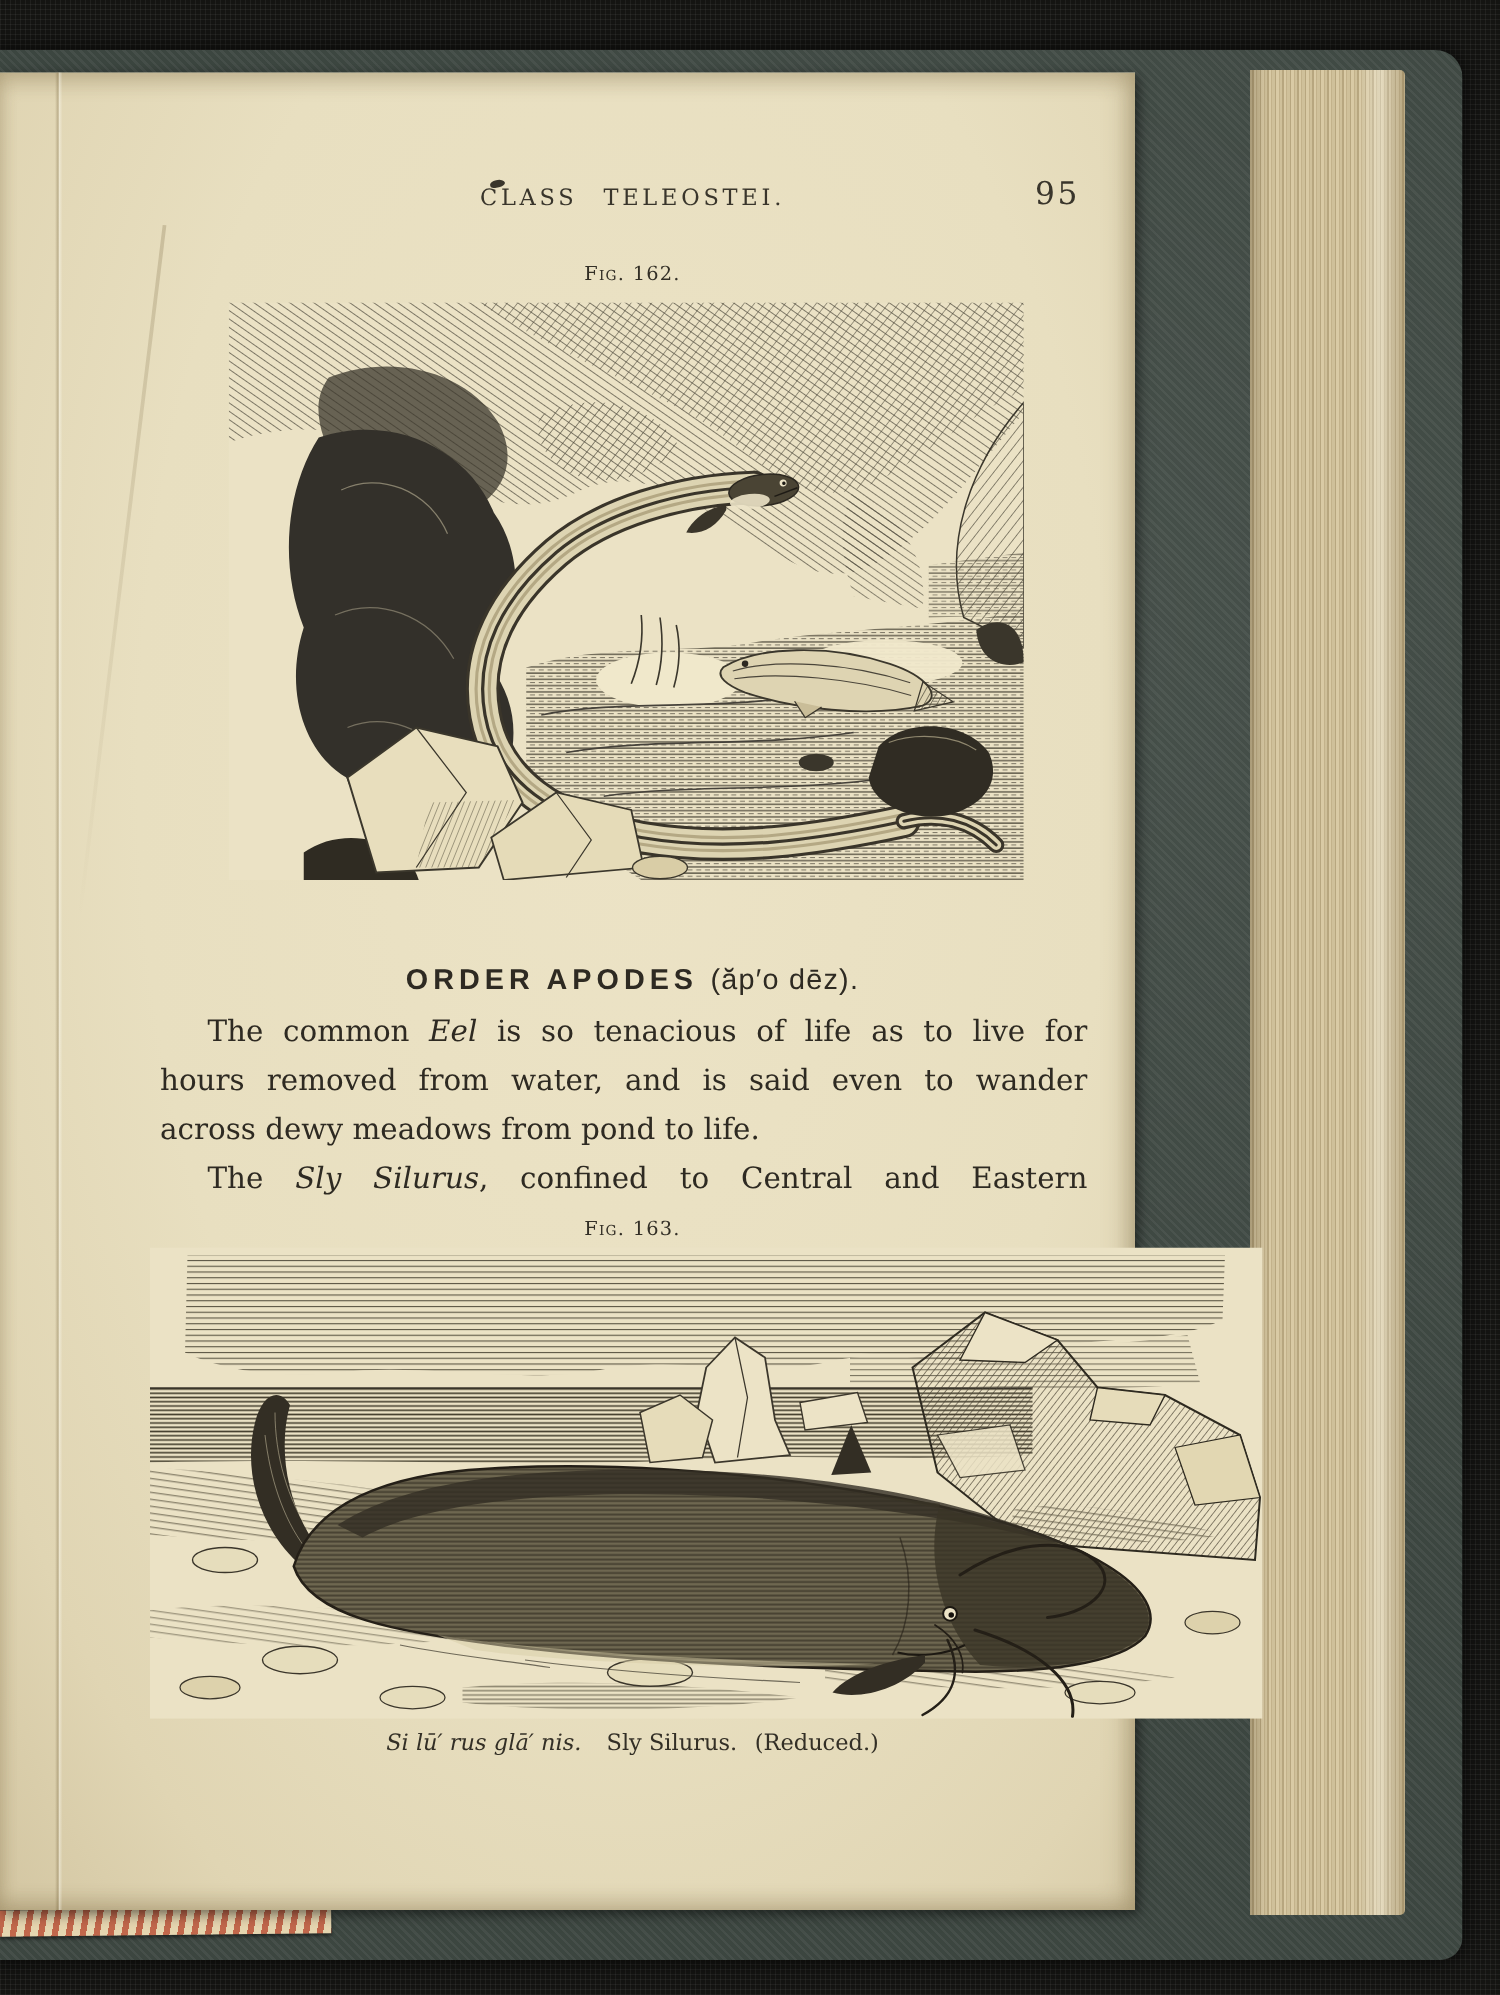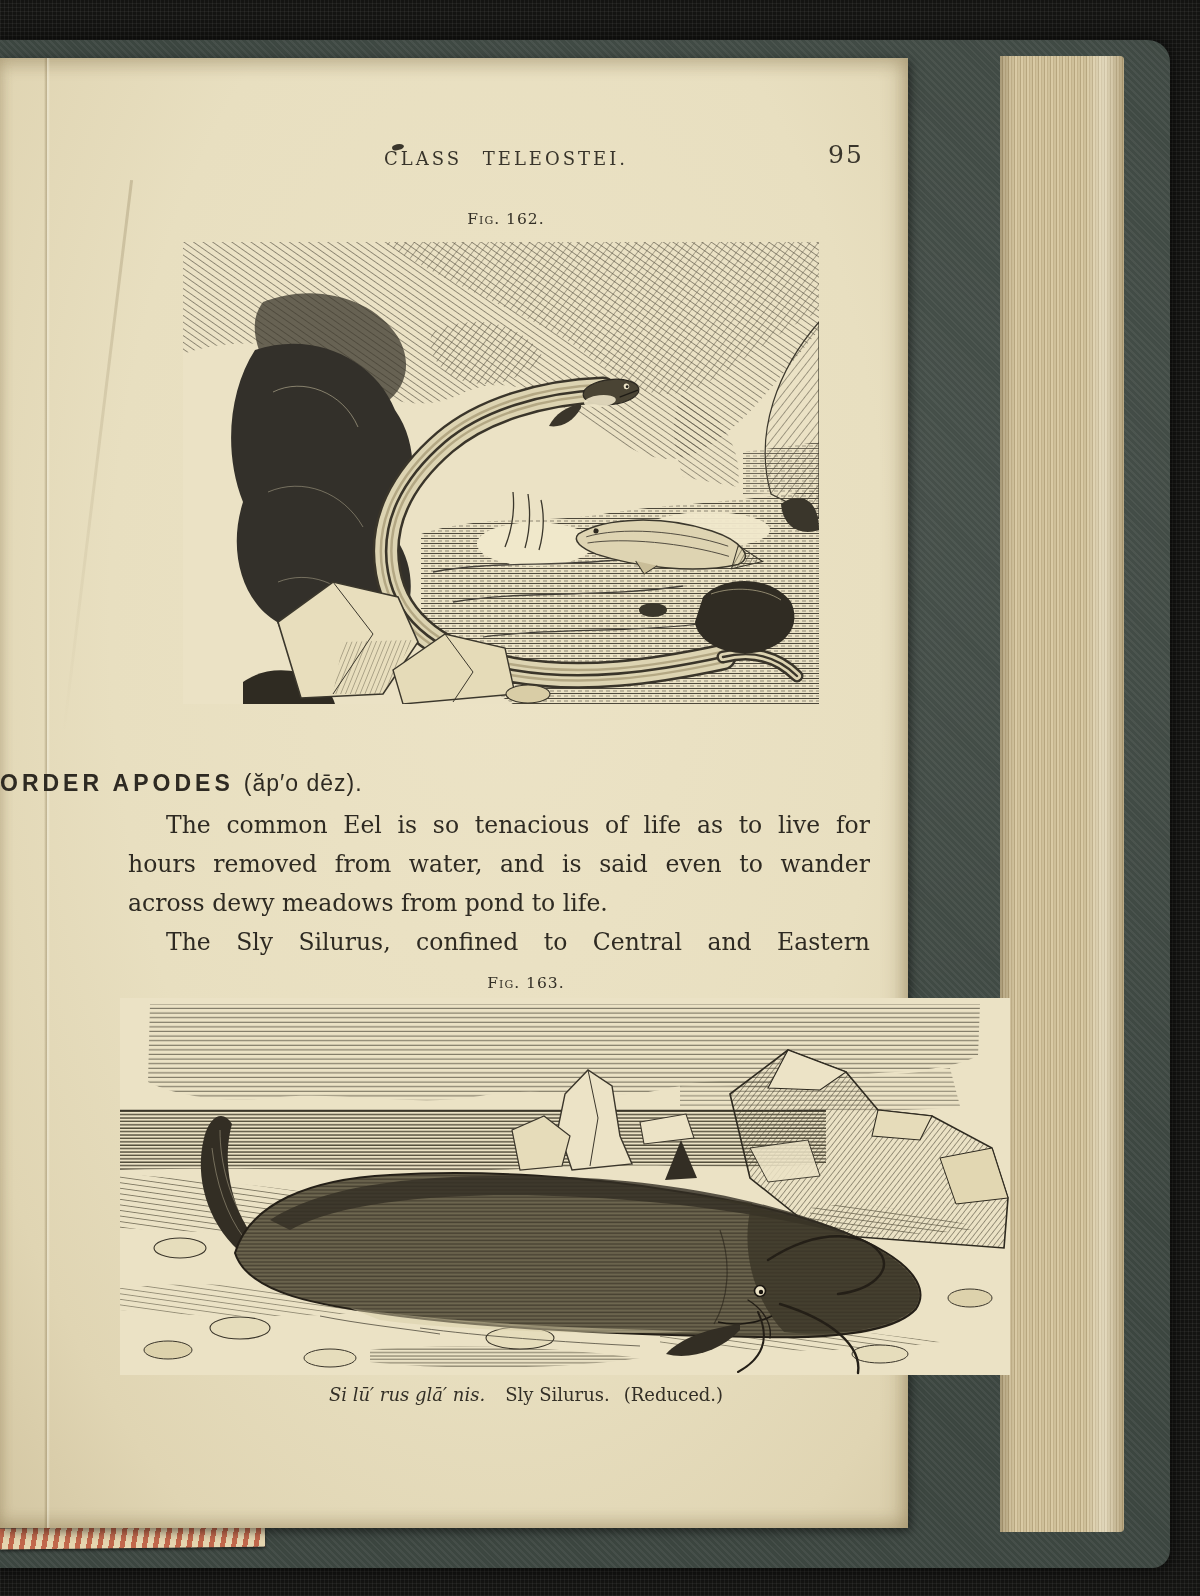--- a/index.html
+++ b/index.html
@@ -73,52 +73,52 @@
   .page-number{
     position:absolute; left:828px; top:82px; font-size:25px; letter-spacing:2px;
     color:#39352b;
   }
   .fig-label{
     position:absolute; left:0; width:1012px; text-align:center;
     font-variant:small-caps; font-weight:400; font-size:15.5px; letter-spacing:1px;
     color:#332f26;
   }
   .fig-label.one{ top:152px; }
-  .fig-label.two{ top:916px;margin-left:20px; }
+  .fig-label.two{ top:916px; }
 
   .figure{ position:absolute; }
   .figure.one{ left:183px; top:184px; width:636px; height:462px; }
   .figure.two{ left:120px; top:940px; width:890px; height:377px; }
   .figure svg{ display:block; width:100%; height:100%; }
 
   .caption{
     position:absolute; left:0; width:1012px; text-align:center;
     font-size:18px; color:#332f26;
   }
   .caption.one{ top:660px; }
-  .caption.two{ top:1326px;margin-left:20px; }
+  .caption.two{ top:1326px; }
   .caption .lat{ font-style:italic; }
   .caption .rom{ margin-left:20px; }
   .caption .note{ margin-left:14px; }
 
   .section-heading{
-    position:absolute; left:0; top:712px; width:1012px; text-align:left;
+    position:absolute; left:0; top:712px; width:1012px; text-align:center;
     font-family:"Liberation Sans", sans-serif; font-size:23px; color:#2e2a22;
   }
   .section-heading .main{ font-weight:700; letter-spacing:4px; margin-right:10px; }
   .section-heading .pron{ font-weight:400; letter-spacing:1px; }
 
   .bodytext{
     position:absolute; left:128px; top:748px; width:742px;
     font-size:23.5px; line-height:39px; color:#2e2a22;
   }
   .line{ text-align:justify; text-align-last:justify; height:39px; overflow:hidden; }
   .line.noj{ text-align-last:left; }
   .line.indent{ padding-left:38px; }
-  .it{ }
+  .it{ font-style:italic; }
 </style>
 </head>
 <body>
 
 <div class="cover"></div>
 <div class="fore-edge"></div>
 <div class="endband"></div>
 
 <div class="page">
   <div class="crease-v"></div>

